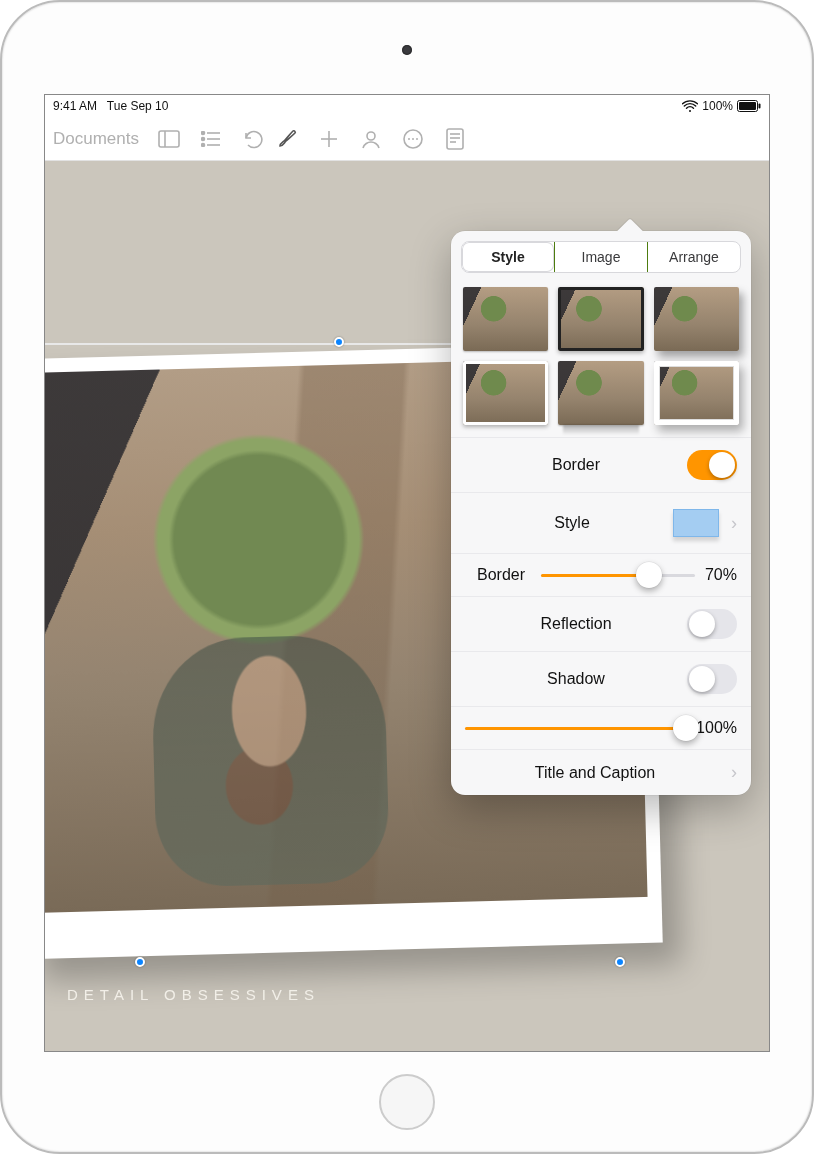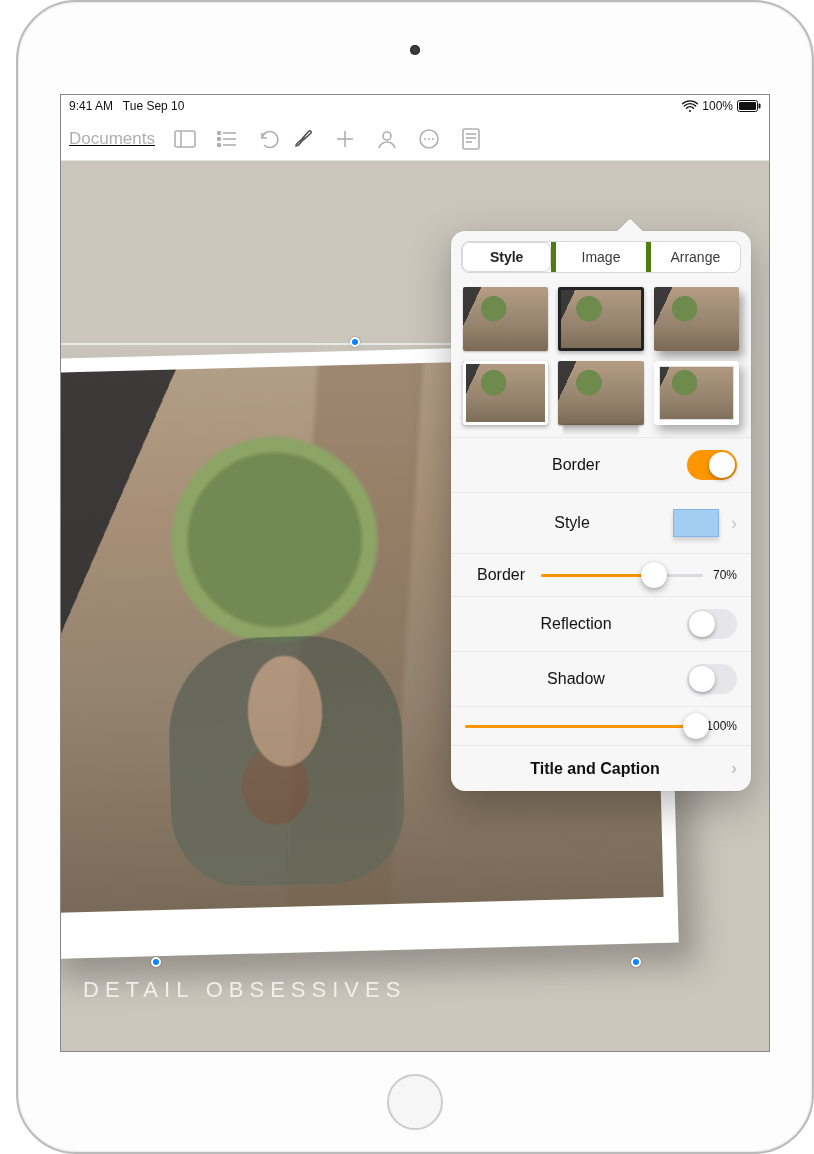--- a/index.html
+++ b/index.html
@@ -5,40 +5,39 @@
   * { box-sizing: border-box; margin: 0; padding: 0; font-family: -apple-system, "Helvetica Neue", Helvetica, Arial, sans-serif; }
   body { background: #fff; width: 814px; height: 1154px; overflow: hidden; position: relative; }
 
   
   .device {
     position: absolute; inset: 0;
     border-radius: 60px;
     background: #fdfdfd;
     border: 2px solid #bbb;
     box-shadow: inset 0 0 2px rgba(0,0,0,.25);
-    margin-left: 16px;
   }
   .camera { position: absolute; top: 43px; left: 50%; transform: translateX(-50%); width: 10px; height: 10px; background: #3b3b3f; border-radius: 50%; box-shadow: inset 0 0 2px #000; }
   .home-btn { position: absolute; bottom: 22px; left: 50%; transform: translateX(-50%); width: 56px; height: 56px; border: 2px solid #ccc; border-radius: 50%; background: #f6f6f6; }
 
   
   .screen {
     position: absolute; top: 92px; left: 42px; right: 42px; bottom: 100px;
     background: #fff; border: 1.5px solid #888;
     overflow: hidden;
   }
 
   
   .statusbar { position: absolute; top: 0; left: 0; right: 0; height: 22px; font-size: 12px; color:#111; display:flex; align-items:center; justify-content:space-between; padding: 0 8px; }
   .statusbar .right { display:flex; align-items:center; gap:4px; }
   .wifi svg, .battery svg { display:block; }
   .sb-text { font-size: 12px; }
 
   
-  .toolbar { position:absolute; top:22px; left:0; right:0; height:44px; display:flex; align-items:center; padding: 0 8px; gap: 10px; border-bottom: 1px solid #e2e2e2; text-decoration: underline; }
+  .toolbar { position:absolute; top:22px; left:0; right:0; height:44px; display:flex; align-items:center; padding: 0 8px; gap: 10px; border-bottom: 1px solid #e2e2e2; }
   .toolbar .left { display:flex; align-items:center; gap: 18px; color:#b0b0b0; }
   .toolbar .center { flex:1; text-align:center; color:#aaa; font-size:17px; }
   .toolbar .right { display:flex; align-items:center; gap: 18px; color:#b0b0b0; }
   .tb-text { font-size:17px; color:#b0b0b0; }
   .tb-icon { width:24px; height:24px; display:flex; align-items:center; justify-content:center; }
   .tb-icon svg { stroke:#b0b0b0; fill:none; stroke-width:1.6; }
   .tb-icon.active svg { stroke:#444; }
 
   
   .canvas { position:absolute; top:66px; left:0; right:0; bottom:0; background:#cbc6bc; overflow:hidden; }
@@ -65,35 +64,35 @@
       linear-gradient(180deg, #3f4f46 0%, #5a6a5d 100%);
     border-radius: 40% 40% 30% 30%;
     opacity:.55;
   }
   .sel-outline { position:absolute; left:-30px; top:182px; width:648px; height:630px; pointer-events:none; }
   .sel-outline .box { position:absolute; inset:0; border-top:2px solid #e8e8e8; }
   .handle { position:absolute; width:10px; height:10px; background:#0a84ff; border:2px solid #fff; border-radius:50%; box-shadow:0 0 2px rgba(0,0,0,.4); }
   .h-t { top:-6px; left:50%; transform:translateX(-50%);} 
   .h-bl{ bottom:6px; left:120px;} .h-br{ bottom:6px; right:38px;}
 
-  .caption { position:absolute; left:22px; bottom:48px; color:#f2efe8; letter-spacing:6px; font-size:22px; font-weight:500; }
+  .caption { position:absolute; left:22px; bottom:48px; color:#f2efe8; letter-spacing:6px; font-size:15px; font-weight:500; }
 
   
   .popover {
     position:absolute; top:70px; right:18px; width:300px;
     background:#f7f7f8; border-radius:14px; box-shadow: 0 14px 40px rgba(0,0,0,.28), 0 0 0 .5px rgba(0,0,0,.08);
     padding: 10px 0 0 0;
   }
   .popover::before{
     content:""; position:absolute; top:-9px; right:112px; width:18px; height:18px;
     background:#f7f7f8; transform: rotate(45deg); border-top-left-radius:3px;
     box-shadow:-1px -1px 0 rgba(0,0,0,.06);
   }
   .seg { margin: 0 10px 10px 10px; display:flex; background:#fff; border:1px solid #d8d8dc; border-radius:8px; overflow:hidden; height:32px; }
-  .seg button{ flex:1; background:transparent; border:none; font-size:14px; color:#222; border-left:5px solid #4d7c0f; cursor:pointer; }
+  .seg button{ flex:1; background:transparent; border:none; font-size:14px; color:#222; border-left:1px solid #4d7c0f; cursor:pointer; }
   .seg button:first-child{ border-left:none; }
   .seg button.sel{ background:#fff; font-weight:600; box-shadow: inset 0 0 0 1px #d8d8dc; border-radius:7px; position:relative; z-index:1; }
   .seg { position:relative; }
   .seg .sel{ background:#fff; }
   .seg button:not(.sel){ color:#3a3a3c; }
 
   .thumbs { display:grid; grid-template-columns: repeat(3, 1fr); gap:10px; padding: 4px 12px 12px 12px; }
   .thumb { aspect-ratio: 4/3; border-radius:2px; position:relative; background:
       linear-gradient(115deg, rgba(40,40,45,.85) 0 16%, transparent 16%),
       radial-gradient(circle at 36% 34%, #6f8a4d 0 18%, transparent 19%),
@@ -104,39 +103,39 @@
   .thumb.frame-b { box-shadow: 0 0 0 3px #222 inset, 0 2px 4px rgba(0,0,0,.3); }
   .thumb.frame-sh { box-shadow: 4px 6px 8px rgba(0,0,0,.35); }
   .thumb.frame-ref::after{ content:""; position:absolute; left:6%; right:6%; bottom:-10px; height:10px;
       background:linear-gradient(180deg, rgba(0,0,0,.28), transparent); filter:blur(1px); }
   .thumb.frame-pol { box-shadow: 0 0 0 5px #fff inset, 0 0 0 6px #ddd inset, 4px 6px 10px rgba(0,0,0,.3); }
 
   .row { display:flex; align-items:center; padding: 12px 14px; font-size:16px; color:#111; border-top:1px solid #e9e9ec; }
   .row:first-of-type{ border-top:1px solid #e9e9ec; }
   .row.sub { padding-left: 26px; }
   .row .label { flex:1;text-align:center; }
-  .row .val { color:#111; font-size:12px; }
+  .row .val { color:#111; font-size:16px; }
 
   
   .switch { width:50px; height:30px; border-radius:15px; background:#e5e5ea; position:relative; transition:.2s; }
   .switch.on{ background:#ff9500; }
   .switch .knob{ position:absolute; top:2px; left:2px; width:26px; height:26px; background:#fff; border-radius:50%; box-shadow:0 2px 4px rgba(0,0,0,.3); transition:.2s; }
   .switch.on .knob{ left:22px; }
 
   
   .slider { flex:1; display:flex; align-items:center; gap:10px; margin: 0 10px; }
   .track { flex:1; height:3px; background:#d9d9de; position:relative; border-radius:2px; }
   .fill { position:absolute; left:0; top:0; bottom:0; background:#ff9500; border-radius:2px; }
   .knob2 { position:absolute; top:50%; transform:translate(-50%,-50%); width:26px; height:26px; background:#fff; border-radius:50%; box-shadow:0 3px 6px rgba(0,0,0,.3), 0 0 0 .5px rgba(0,0,0,.08); }
 
   .style-swatch { width:58px; height:36px; display:flex; align-items:center; justify-content:center; }
   .style-swatch .sw { width:46px; height:28px; background:#a4cdf2; border:1px solid #7fb7ea; box-shadow:0 4px 4px rgba(0,0,0,.15); }
   .chev { color:#c6c6cb; font-size:18px; padding-left:6px; }
 
-  .last { border-top:1px solid #e9e9ec; border-bottom-left-radius:14px; border-bottom-right-radius:14px;font-weight:bold; }
+  .last { border-top:1px solid #e9e9ec; border-bottom-left-radius:14px; border-bottom-right-radius:14px; }
 </style>
 </head>
 <body>
 
 <div class="device">
   <div class="camera"></div>
 
   <div class="screen">
 
     <div class="statusbar">

